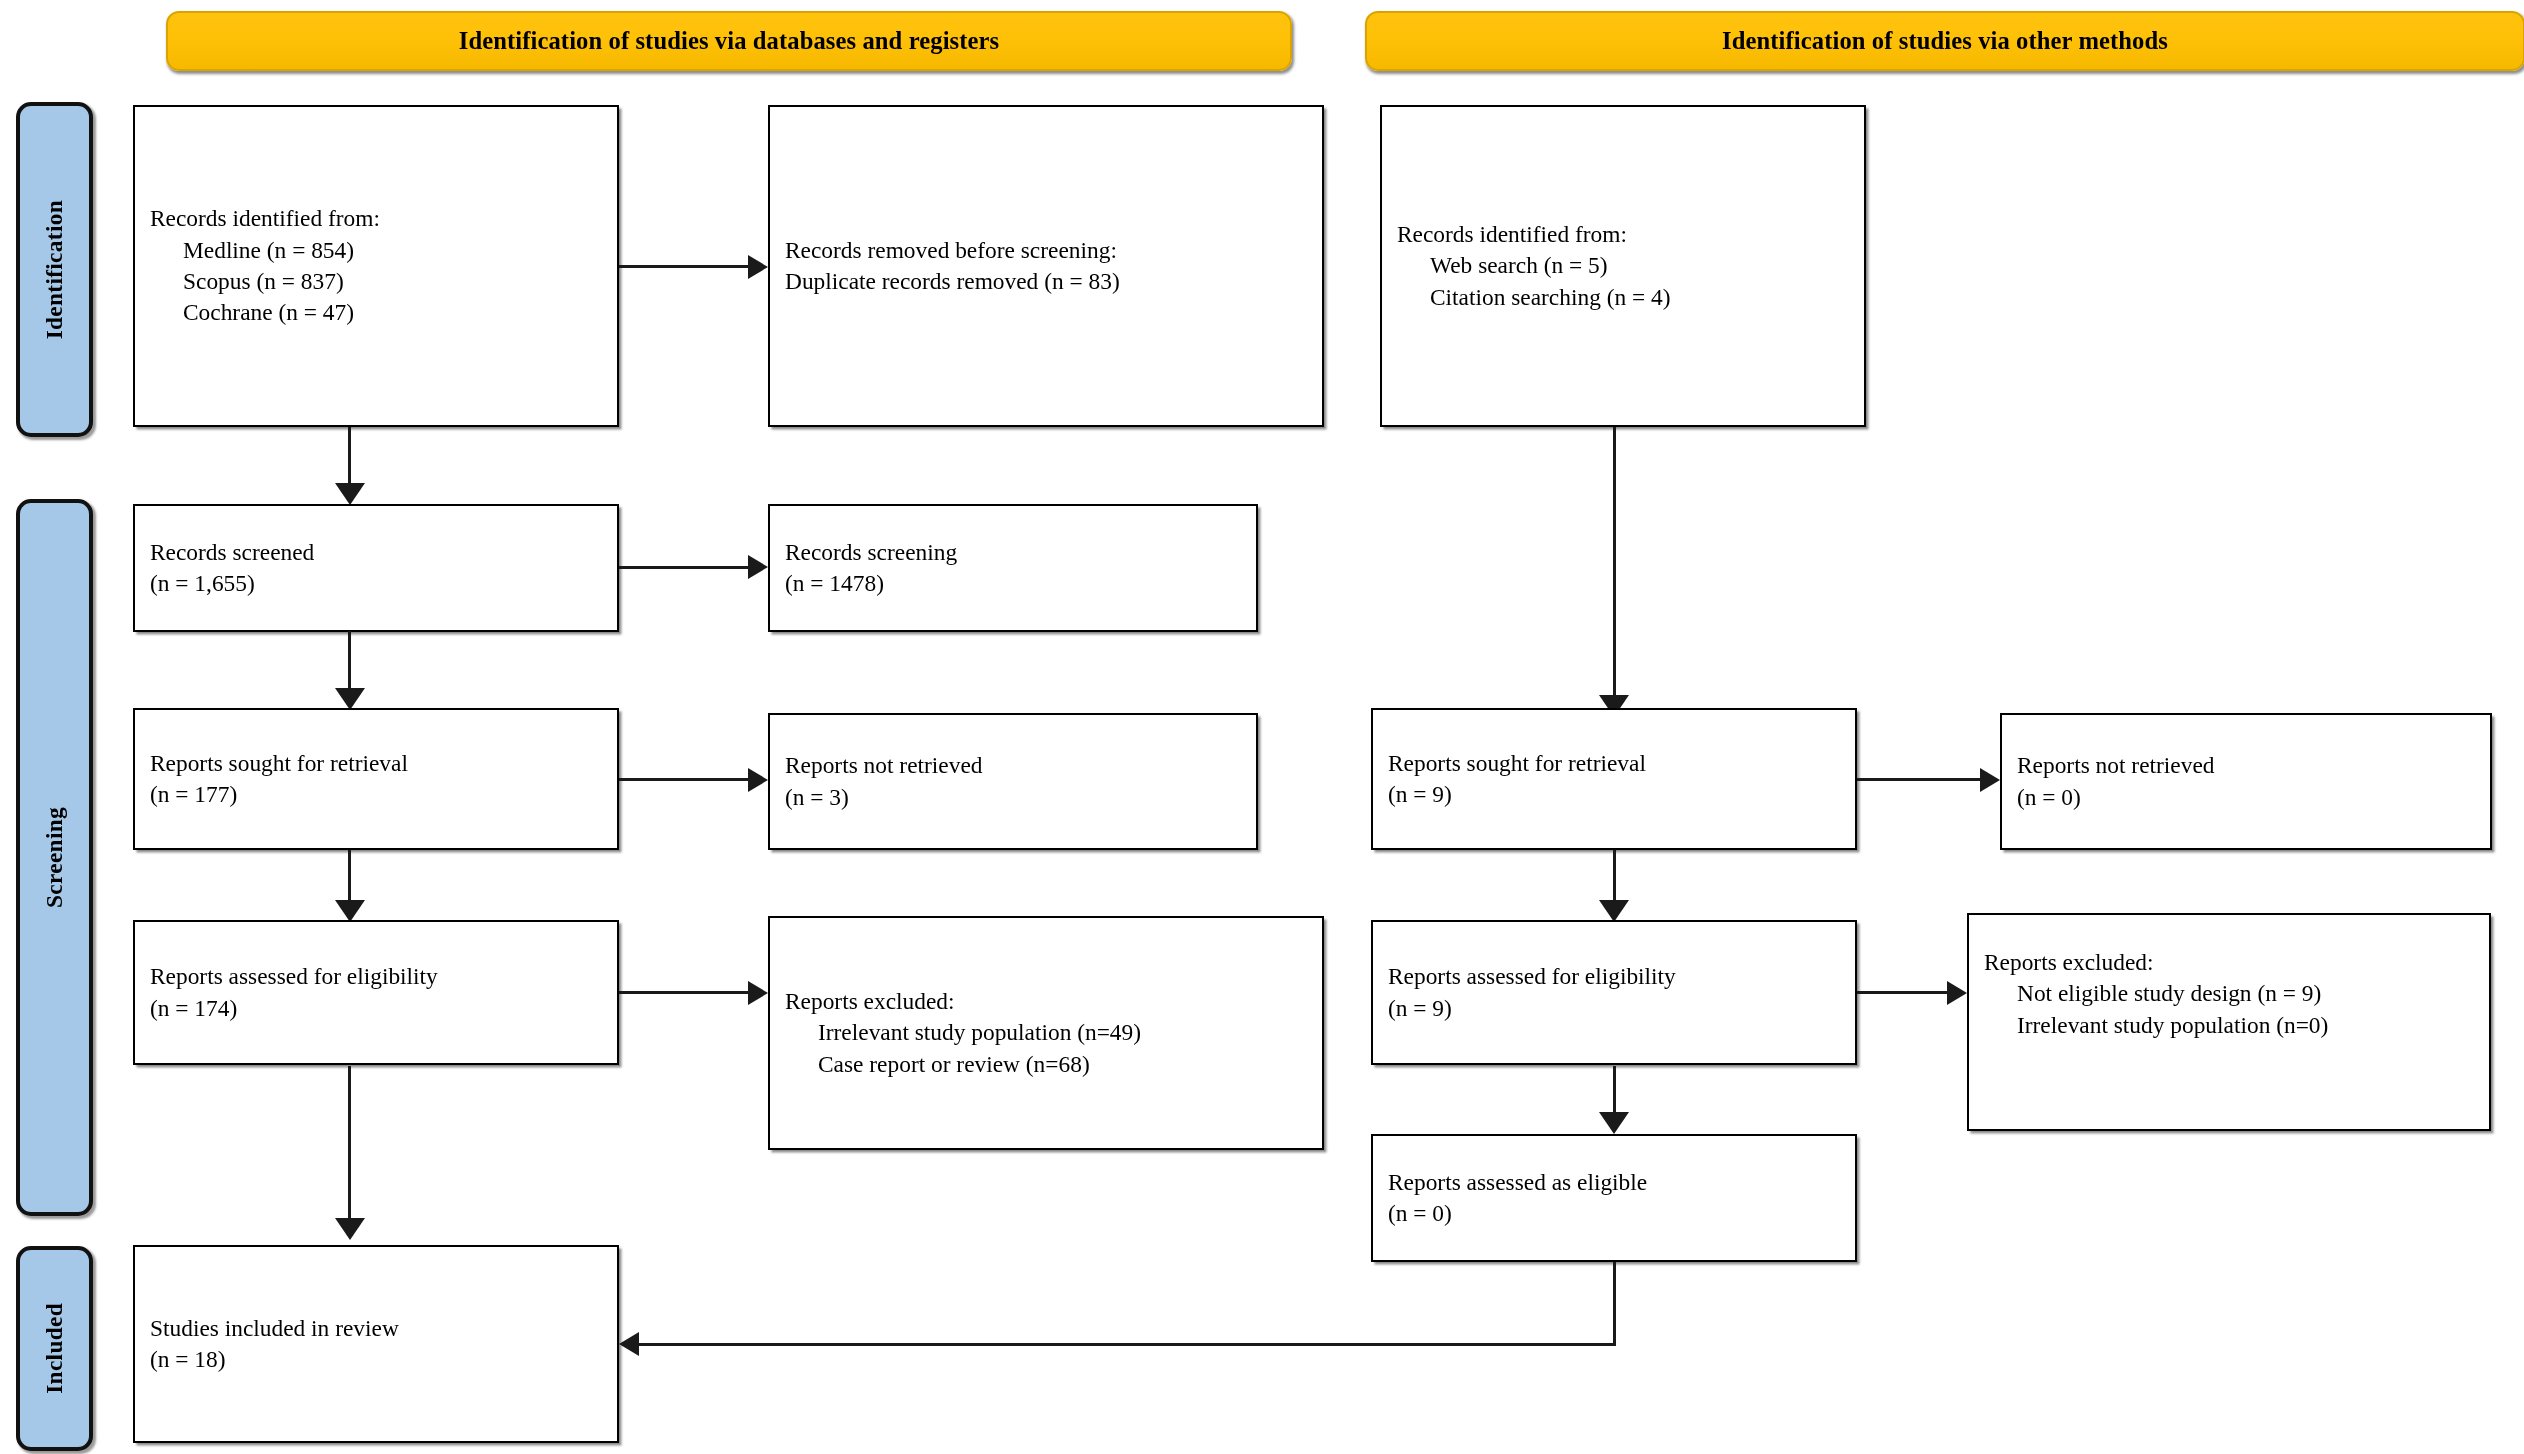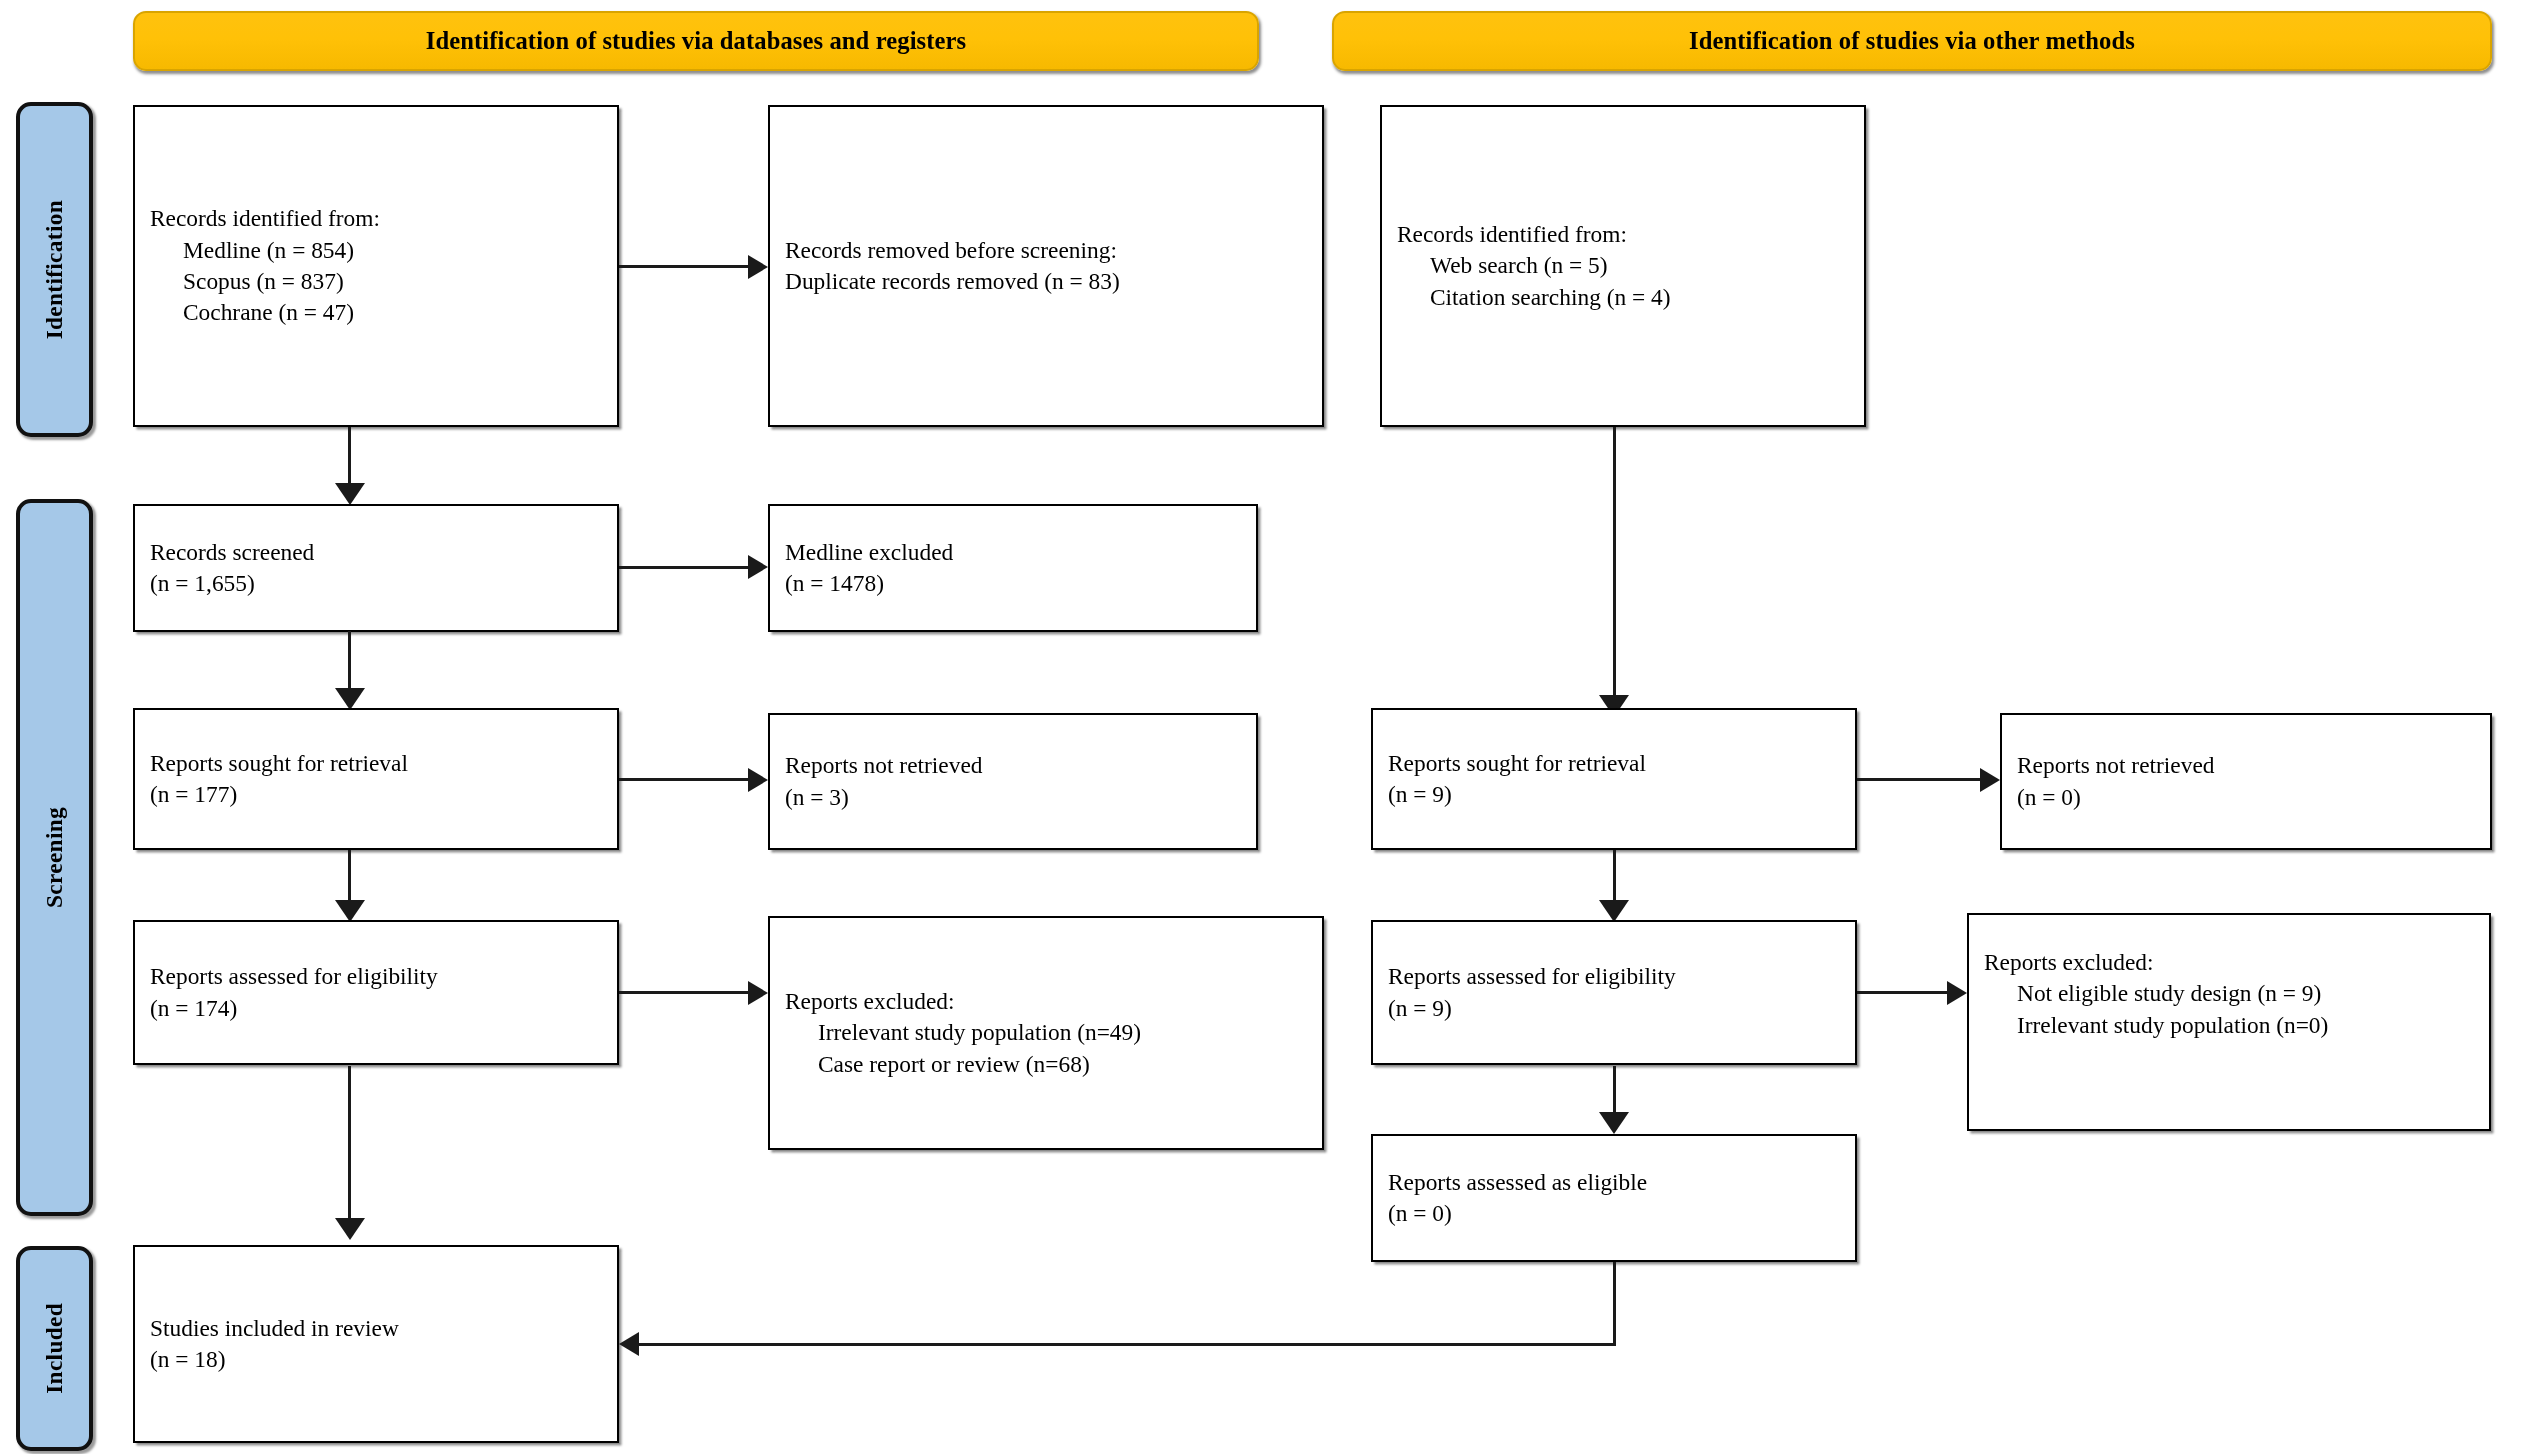--- a/index.html
+++ b/index.html
@@ -22,20 +22,21 @@
     border-radius:13px;
     box-shadow:1.8px 2.3px 2.9px rgba(0,0,0,.45);
     display:flex;
     align-items:center;
     justify-content:center;
     color:#000;
     font-weight:bold;
     font-size:24.6px;
     letter-spacing:0.1px;
     text-align:center;
+    margin-left:33px;
   }
 
   
   .sidelabel{
     position:absolute;
     background:#a5c8e8;
     border:4.1px solid #111;
     border-radius:15px;
     box-shadow:2.3px 2.3px 2.3px rgba(0,0,0,.4);
     display:flex;
@@ -142,21 +143,21 @@
 
   <div class="vline" style="left:348px;top:427px;width:2.9px;height:63px;"></div>
   <div class="arrow-down" style="left:335px;top:483px;"></div>
 
   <div class="box" style="left:133px;top:504px;width:486px;height:128px;">
     <div class="line">Records screened</div>
     <div class="line">(n = 1,655)</div>
   </div>
 
   <div class="box" style="left:768px;top:504px;width:490px;height:128px;">
-    <div class="line">Medline excluded</div>
+    <div class="line">Records screening</div>
     <div class="line">(n = 1478)</div>
   </div>
 
   <div class="hline" style="left:619px;top:566px;width:129px;"></div>
   <div class="arrow-right" style="left:748px;top:555px;"></div>
 
   <div class="vline" style="left:348px;top:631px;width:2.9px;height:63px;"></div>
   <div class="arrow-down" style="left:335px;top:688px;"></div>
 
   <div class="box" style="left:133px;top:708px;width:486px;height:142px;">

